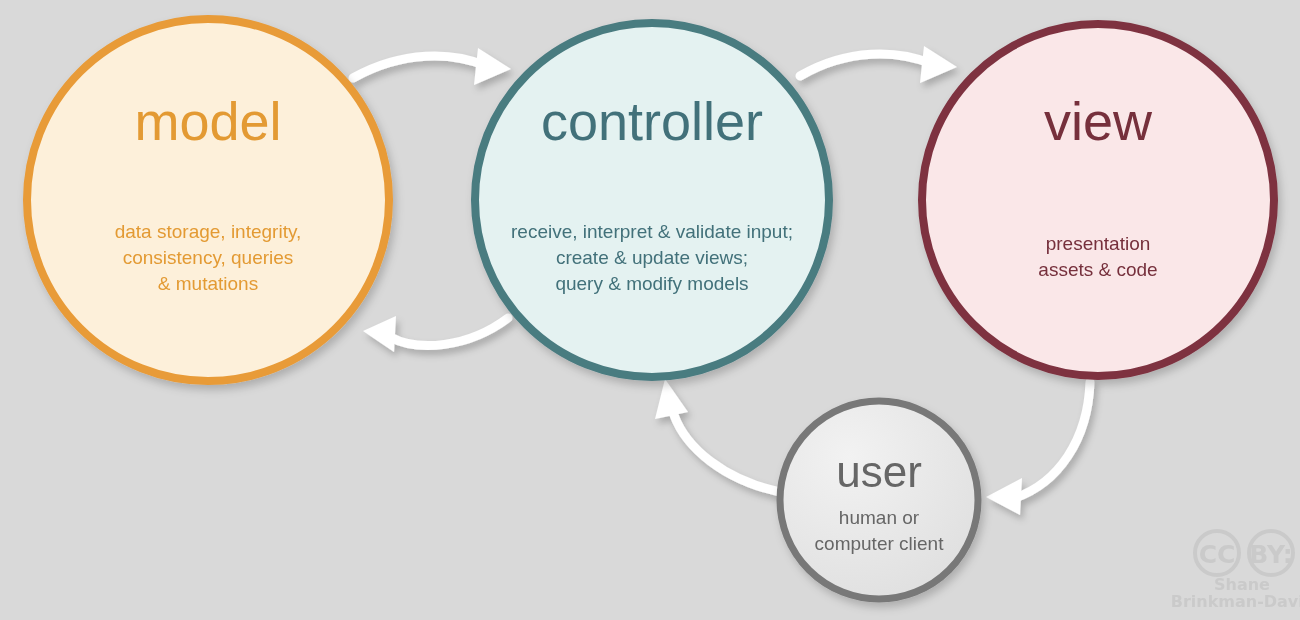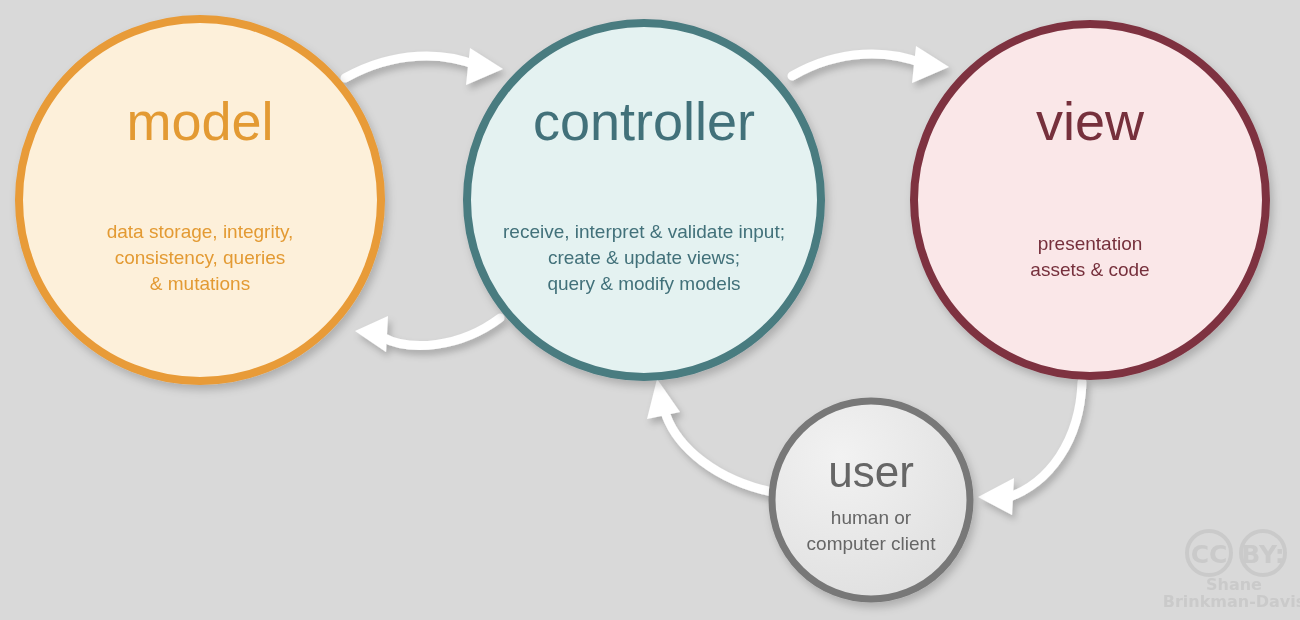--- a/index.html
+++ b/index.html
@@ -12,20 +12,21 @@
     width: 1300px;
     height: 620px;
     overflow: hidden;
     font-family: "Liberation Sans", sans-serif;
   }
   #diagram-root {
     position: relative;
     width: 1253px;
     height: 620px;
     background: #d9d9d9;
+    margin-left: 8px;
   }
   #diagram-svg {
     position: absolute;
     top: 0;
     left: 0;
     width: 1300px;
     height: 620px;
     display: block;
   }
   .node-title {

